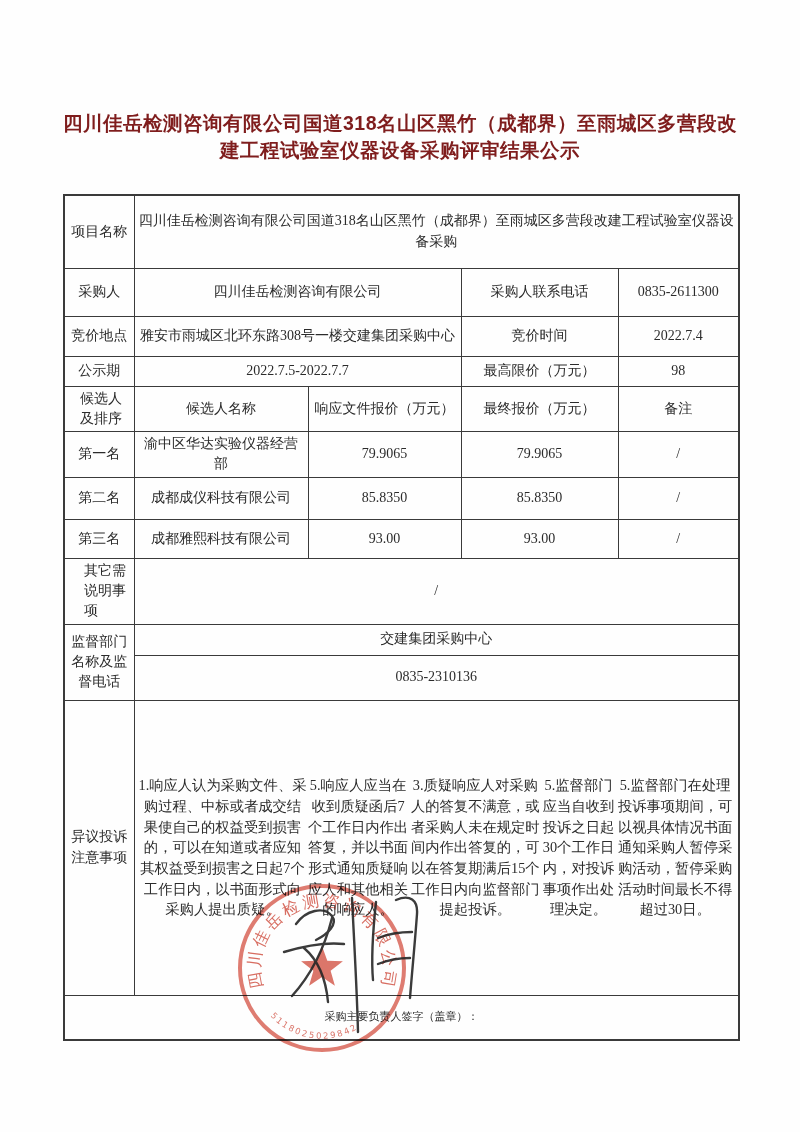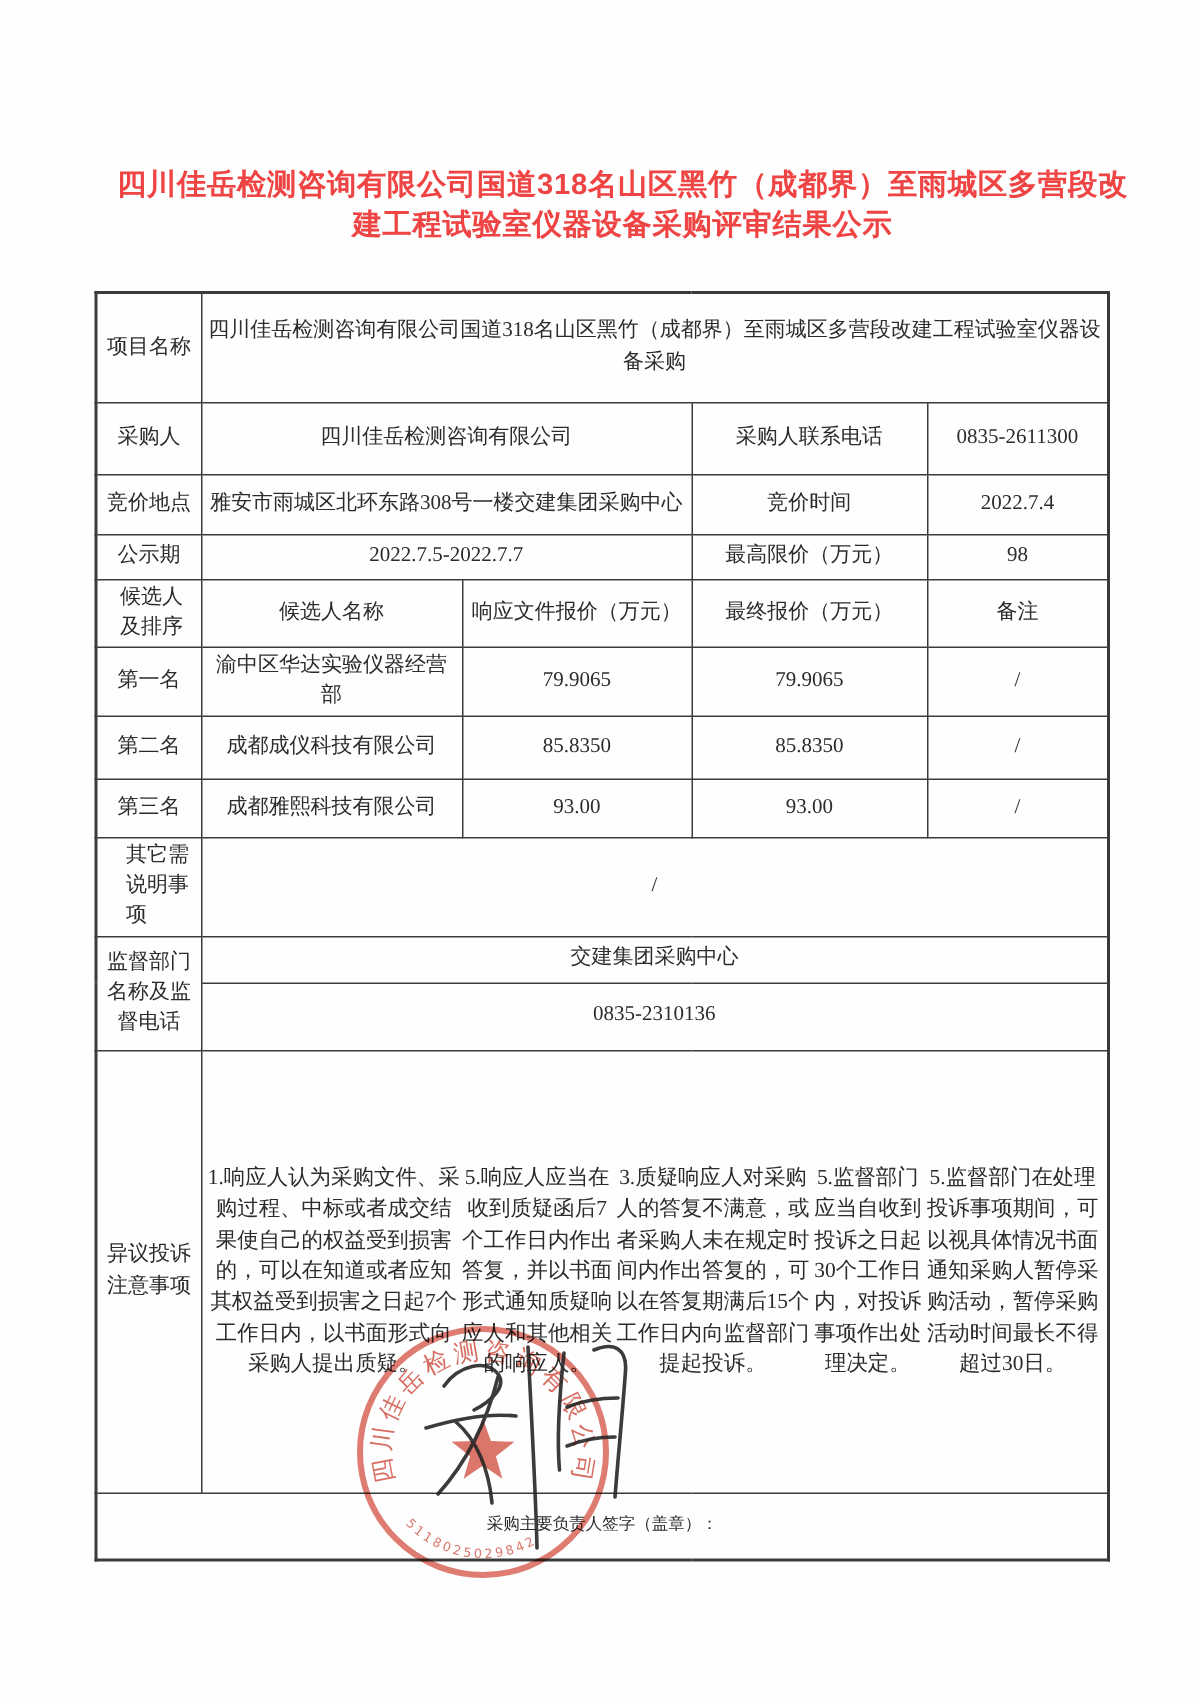--- a/index.html
+++ b/index.html
@@ -6,26 +6,26 @@
   body{
     width:800px;height:1132px;
     background:#fdfdfd;
     font-family:"Liberation Serif","DejaVu Serif",serif;
     color:#2e2e2e;
     position:relative;
     overflow:hidden;
   }
   .page{position:absolute;inset:0;background:#fefefe;}
   .doc-title{
-    position:absolute;top:110px;left:75px;width:680px;
+    position:absolute;top:110px;left:60px;width:680px;
     text-align:center;
     font-family:"Liberation Sans","DejaVu Sans",sans-serif;
     font-weight:700;
     font-size:19.5px;line-height:27px;
-    color:#ef4444;
+    color:#7f1d1d;
     letter-spacing:.5px;
   }
   table.main{
     position:absolute;left:63px;top:194px;
     width:675px;
     border-collapse:collapse;
     table-layout:fixed;
     border:2px solid #3a3a3a;
     font-size:14px;
   }

